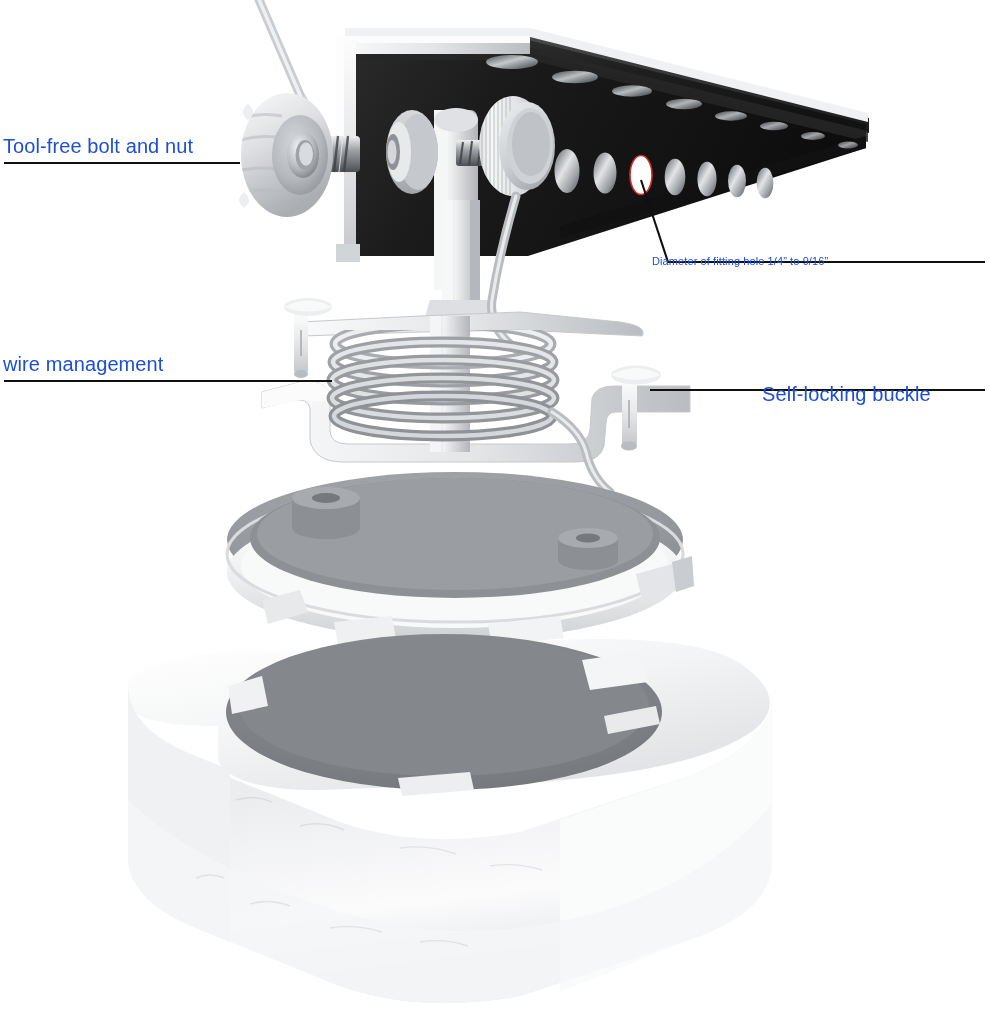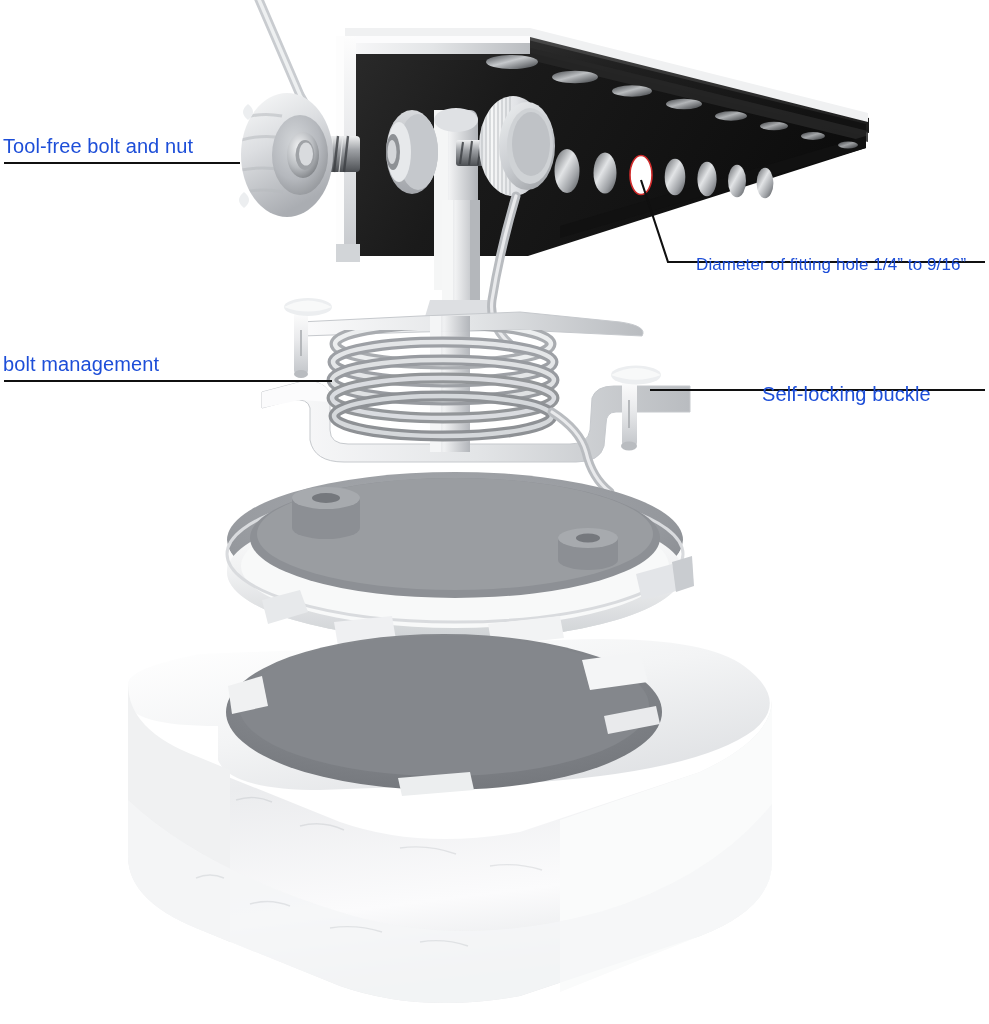--- a/index.html
+++ b/index.html
@@ -16,21 +16,21 @@
     position:absolute;
     font-size:20px;
     color:#1d4ed8;
     letter-spacing:.1px;
     white-space:nowrap;
     line-height:1;
   }
   #lbl-bolt   {left:3px;  top:136px;}
   #lbl-wire   {left:3px;  top:354px;}
   #lbl-buckle {left:762px;top:384px;}
-  #lbl-dia    {left:696px;top:256px; font-size:17px;}
+  #lbl-dia    {left:652px;top:256px; font-size:11px;}
 </style>
 </head>
 <body>
 
 <div id="stage">
 
   <svg id="art" viewBox="0 0 989 1024" xmlns="http://www.w3.org/2000/svg">
     <defs>
       <linearGradient id="gBeamFace" x1="0" y1="0" x2="1" y2="0.25">
         <stop offset="0" stop-color="#2b2b2b"></stop>
@@ -427,17 +427,17 @@
       <path d="M 4 381 L 332 381"></path>
       <path d="M 650 390 L 985 390"></path>
       <path d="M 641 180 L 668 262 L 985 262"></path>
     </g>
   </svg>
 
   <div class="label" id="lbl-bolt">Tool-free bolt and nut</div>
 
   <div class="label" id="lbl-dia">Diameter of fitting hole 1/4”   to  9/16”</div>
 
-  <div class="label" id="lbl-wire">bolt management</div>
+  <div class="label" id="lbl-wire">wire management</div>
 
   <div class="label" id="lbl-buckle">Self-locking buckle</div>
 
 </div>
 
 </body></html>

